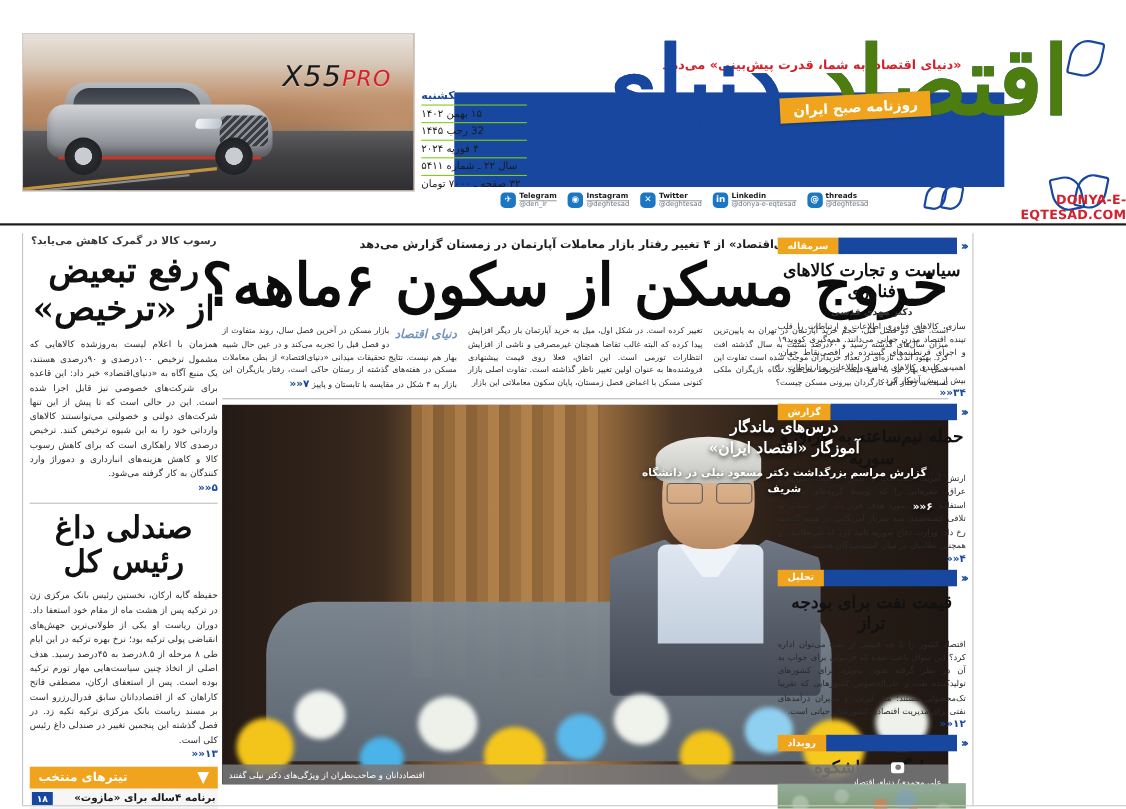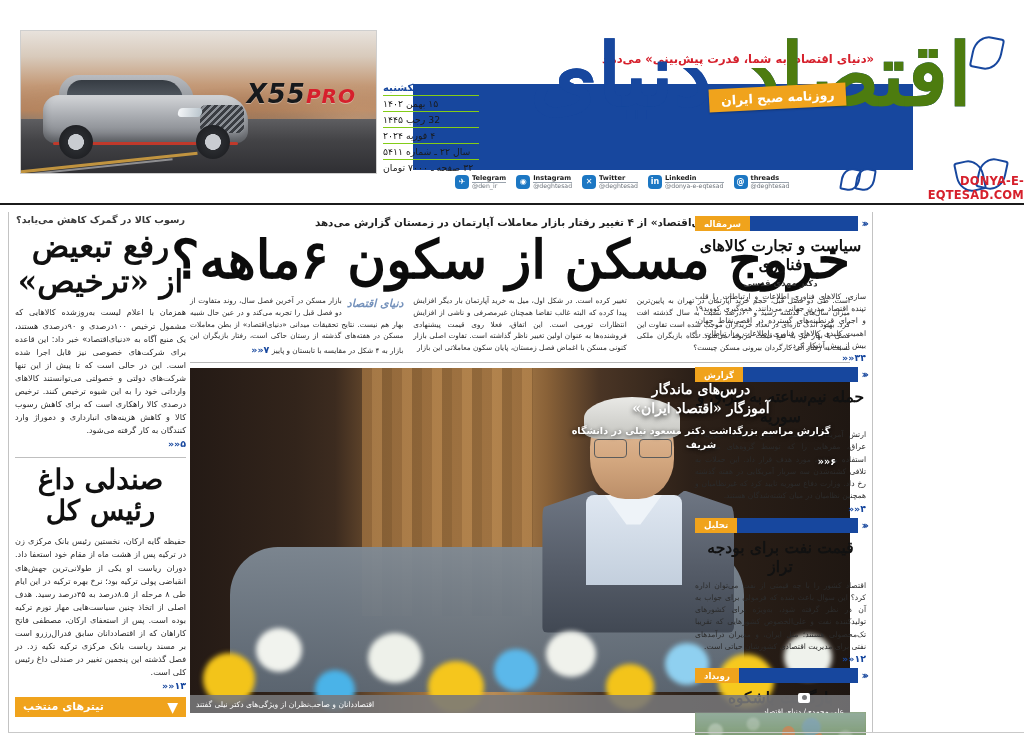--- a/index.html
+++ b/index.html
@@ -49,22 +49,22 @@
   .car-grille{position:absolute;right:4px;bottom:24px;width:44px;height:28px;
     background:repeating-linear-gradient(135deg,#3a3d42 0 3px,#8b8f95 3px 5px);
     border-radius:6px;}
   .car-light{position:absolute;right:46px;bottom:40px;width:24px;height:9px;
     background:linear-gradient(90deg,#f4f6f8,#b9c4cc);border-radius:4px;transform:skewX(-12deg);}
   .car-stripe{position:absolute;left:10px;bottom:12px;width:185px;height:3px;background:#c0392b;border-radius:2px;}
   .car-wheel{position:absolute;bottom:-2px;width:34px;height:34px;border-radius:50%;
     background:radial-gradient(circle,#c9ccd1 0 32%,#2a2c30 34%,#18191c 100%);}
   .car-wheel.w1{left:16px;}
   .car-wheel.w2{right:18px;}
-  .ad-logo{position:absolute;right:18px;top:48px;font-family:"DejaVu Sans",sans-serif;
-    font-weight:bold;font-style:italic;font-size:26px;letter-spacing:1px;color:#17191c;
+  .ad-logo{position:absolute;right:18px;top:24px;font-family:"DejaVu Sans",sans-serif;
+    font-weight:normal;font-style:italic;font-size:26px;letter-spacing:1px;color:#17191c;
     text-shadow:0 1px 0 rgba(255,255,255,.35);}
   .ad-logo .pro{color:#d6202c;font-size:20px;margin-right:2px;}
 
   .tagline{
     position:absolute;right:150px;top:52px;
     color:#d6202c;font-size:11.5px;font-weight:bold;white-space:nowrap;
   }
   .nameplate-bar{
     position:absolute;left:413px;top:84px;width:500px;height:86px;background:#17479e;
   }
@@ -106,21 +106,21 @@
   .social .hd{font-size:6.2px;color:#6d747c;display:block;}
   .site-url{position:absolute;left:884px;top:174px;color:#d6202c;font-weight:bold;
     font-size:11.5px;letter-spacing:.2px;z-index:7;}
   .url-logo{position:absolute;left:845px;top:168px;z-index:7;}
   .url-logo i{display:inline-block;border:2px solid #17479e;width:15px;height:19px;
     border-radius:55% 10% 55% 10%;transform:rotate(10deg);margin-left:-4px;}
 
   .rule-top{position:absolute;left:0;top:203px;width:1024px;height:2px;background:#1b1b1b;}
 
   
-  .content{position:absolute;top:208px;left:4px;width:873px;height:527px;}
+  .content{position:absolute;top:208px;left:16px;width:873px;height:527px;}
 
   .col-left{position:absolute;left:4px;top:4px;width:178px;height:520px;
     border-left:1px solid #c3c3c3;padding-left:6px;box-sizing:border-box;}
   .col-right{position:absolute;right:4px;top:4px;width:178px;height:520px;
     border-right:1px solid #c3c3c3;padding-right:6px;box-sizing:border-box;}
   .col-center{position:absolute;left:186px;top:4px;width:660px;height:520px;}
 
   
   .kicker-sm{font-size:9.6px;color:#3a3a3a;text-align:center;margin:2px 0 4px;font-weight:bold;}
   .hl-left{
@@ -352,20 +352,27 @@
         <div class="body-sm">حفیظه گایه ارکان، نخستین رئیس بانک مرکزی زن در ترکیه پس از هشت ماه از مقام خود استعفا داد. دوران ریاست او یکی از طولانی‌ترین جهش‌های انقباضی پولی ترکیه بود؛ نرخ بهره ترکیه در این ایام طی ۸ مرحله از ۸.۵درصد به ۴۵درصد رسید. هدف اصلی از اتخاذ چنین سیاست‌هایی مهار تورم ترکیه بوده است. پس از استعفای ارکان، مصطفی فاتح کاراهان که از اقتصاددانان سابق فدرال‌رزرو است بر مسند ریاست بانک مرکزی ترکیه تکیه زد. در فصل گذشته این پنجمین تغییر در صندلی داغ رئیس کلی است.</div>
         <div class="pageref">
           <span>۱۳</span><span class="chev">««</span>
         </div>
       </div>
 
       <div class="picks-head">
         <span class="chevd">▼</span>
         <span>تیترهای منتخب</span>
       </div>
+      <div>
+        <div class="pick-row">
+          <span class="num">۱۸</span>
+          <span class="ttl">برنامه ۴ساله برای «مازوت»</span>
+        </div>
+
+      </div>
     </div>
 
     <div class="col-center">
       <div class="center-kicker">«دنیای‌اقتصاد» از ۴ تغییر رفتار بازار معاملات آپارتمان در زمستان گزارش می‌دهد</div>
       <div class="mainhead">خروج مسکن از سکون ۶ماهه؟</div>
 
       <div class="lead-grid">
         <div class="lead-col">است. طی دو فصل قبل، حجم خرید آپارتمان در تهران به پایین‌ترین میزان سال‌های گذشته رسید و ۶۰درصد نسبت به سال گذشته افت کرد. بهبود اندک تازه‌ای در تعداد خریداران موجب شده است تفاوت این فصل با بهار نیز به نفع قیمت مربوط می‌شود. نگاه بازیگران ملکی نسبت به رفتار آتی کارگردان بیرونی مسکن چیست؟</div>
         <div class="lead-col">تغییر کرده است. در شکل اول، میل به خرید آپارتمان بار دیگر افزایش پیدا کرده که البته غالب تقاضا همچنان غیرمصرفی و ناشی از افزایش انتظارات تورمی است. این اتفاق، فعلا روی قیمت پیشنهادی فروشنده‌ها به عنوان اولین تغییر ناظر گذاشته است. تفاوت اصلی بازار کنونی مسکن با اغماض فصل زمستان، پایان سکون معاملاتی این بازار</div>
         <div class="lead-col">

